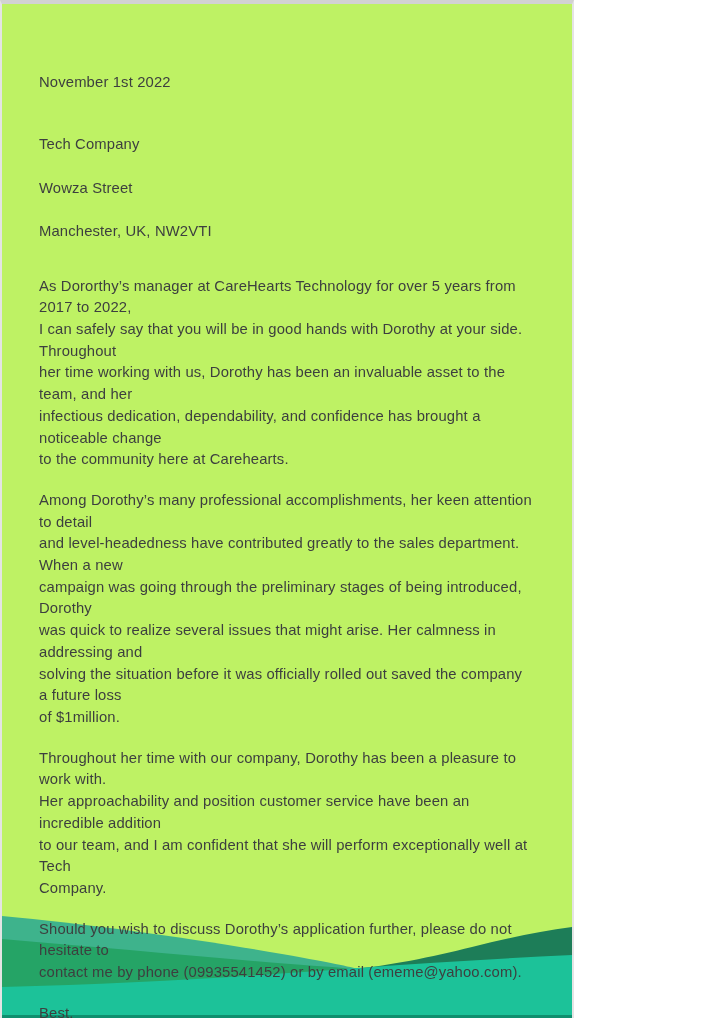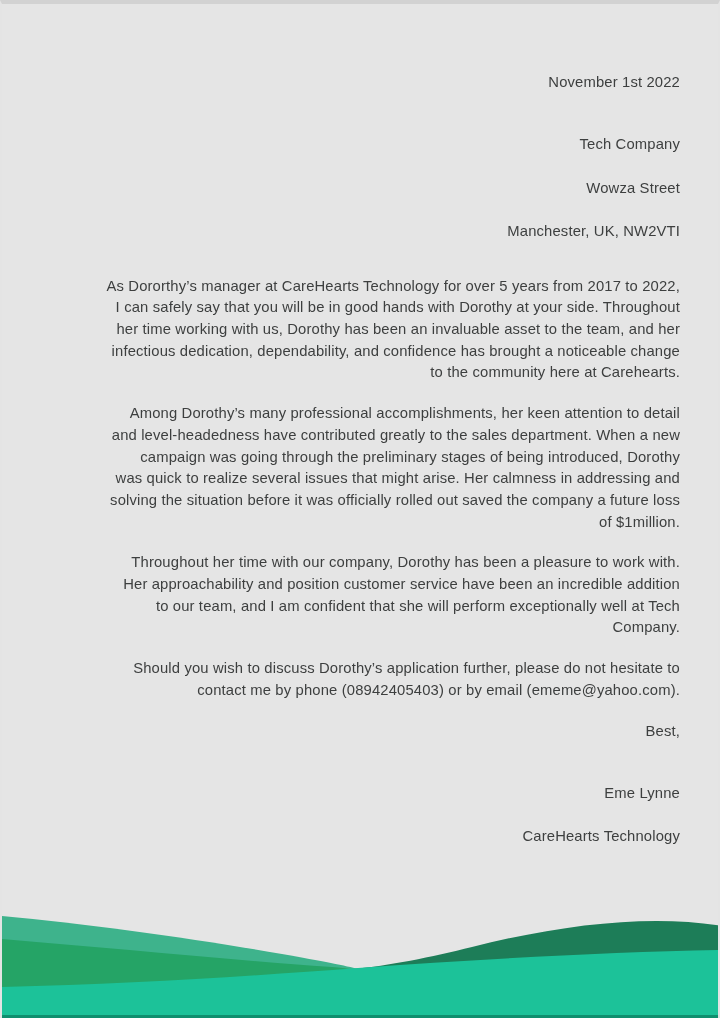--- a/index.html
+++ b/index.html
@@ -1,28 +1,27 @@
 <!DOCTYPE html>
 <html><head>
 <meta charset="utf-8">
 <style>
   * { margin: 0; padding: 0; box-sizing: border-box; }
   html, body { width: 720px; height: 1018px; background: #ffffff; }
   body { font-family: "Liberation Sans", "DejaVu Sans", sans-serif; }
 
   .page {
     position: relative;
-    width: 720px;
+    width: 574px;
     height: 1018px;
-    background: #e5e5e5;
+    background: #bef264;
     border-top: 4px solid #d2d2d2;
     border-left: 2px solid #e4e4e4;
     border-right: 2px solid #e4e4e4;
     overflow: hidden;
-    text-align: right;
   }
 
   .letter-body {
     position: relative;
     z-index: 2;
     padding: 68px 38px 0 37px;
     color: #3d3f3f;
     font-size: 14.8px;
     line-height: 21.7px;
     letter-spacing: 0.15px;
@@ -66,21 +65,21 @@
 and level-headedness have contributed greatly to the sales department. When a new
 campaign was going through the preliminary stages of being introduced, Dorothy
 was quick to realize several issues that might arise. Her calmness in addressing and
 solving the situation before it was officially rolled out saved the company a future loss
 of $1million.</div>
     <div class="block">Throughout her time with our company, Dorothy has been a pleasure to work with.
 Her approachability and position customer service have been an incredible addition
 to our team, and I am confident that she will perform exceptionally well at Tech
 Company.</div>
     <div class="block">Should you wish to discuss Dorothy’s application further, please do not hesitate to
-contact me by phone (08942405403) or by email (ememe@yahoo.com).</div>
+contact me by phone (09935541452) or by email (ememe@yahoo.com).</div>
 
     <div class="block">Best,</div>
 
     <div class="block">
       <div>Eme Lynne</div>
       <div>CareHearts Technology</div>
     </div>
 
   </div>
 

